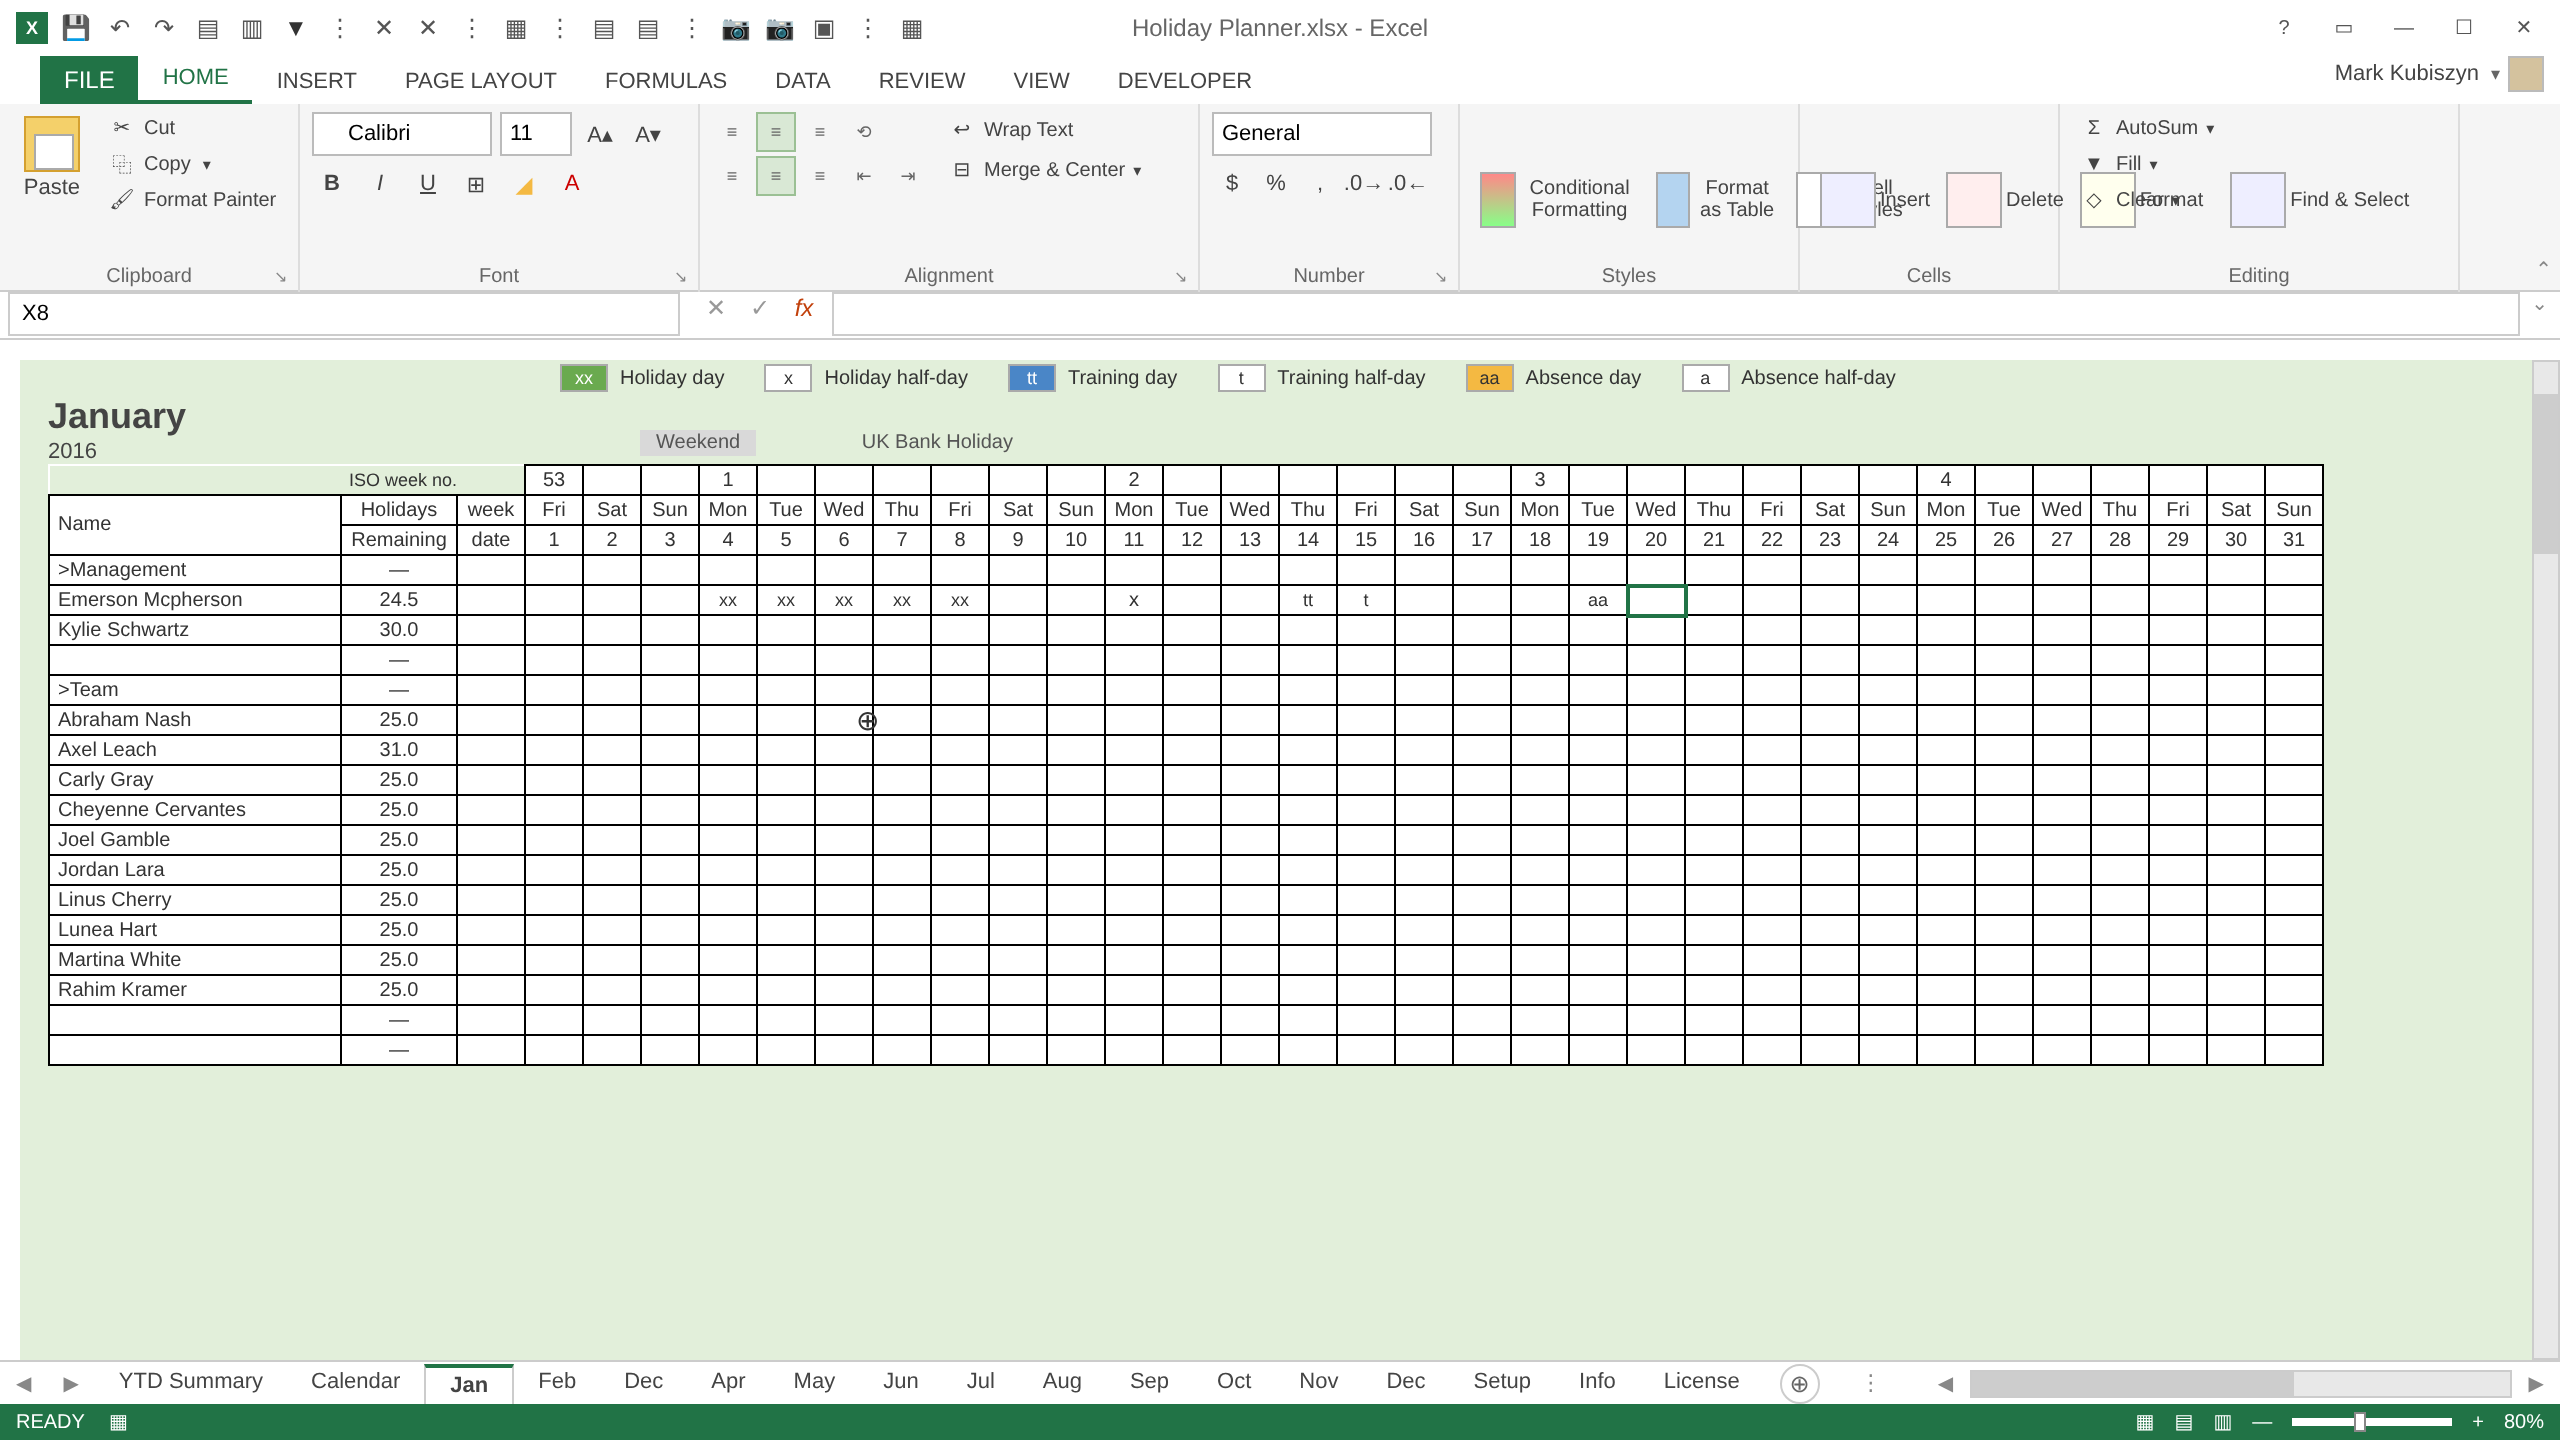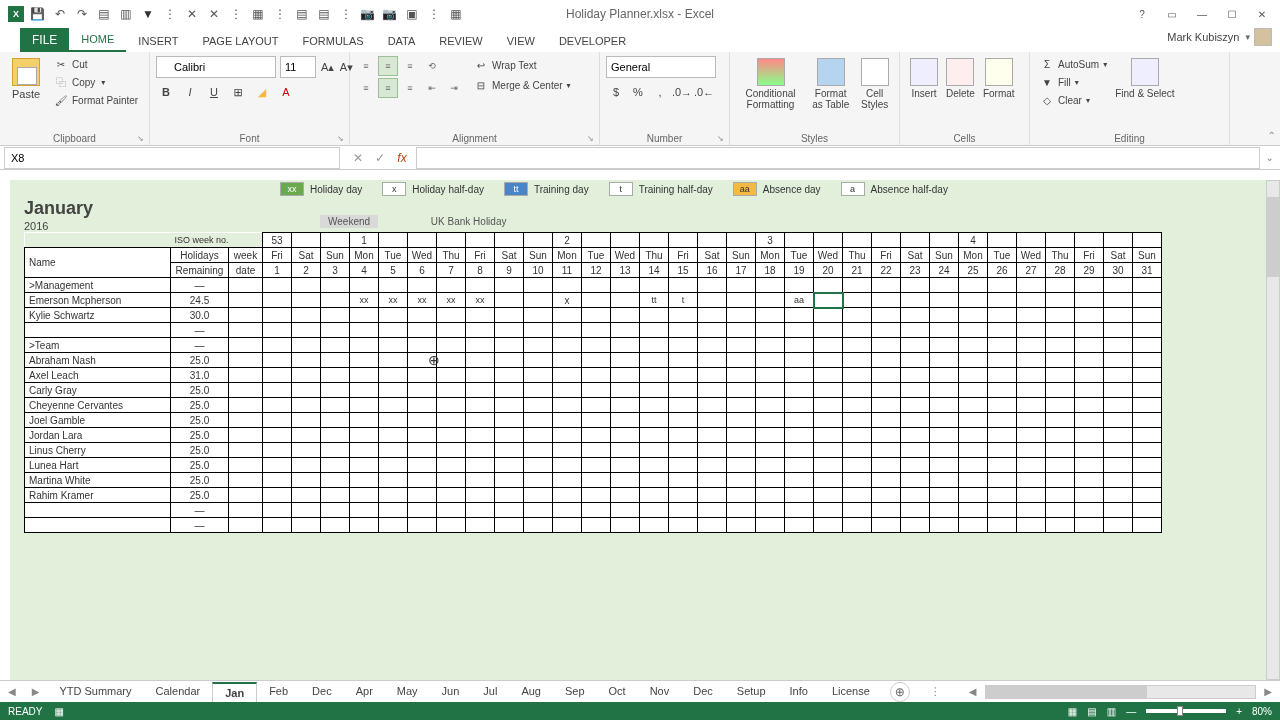--- a/index.html
+++ b/index.html
@@ -30,27 +30,27 @@
 .font-sel{border:1px solid #bbb;background:#fff;height:22px;font-size:11px;padding:2px 4px;cursor:pointer}
 .font-btn{width:20px;height:20px;display:flex;align-items:center;justify-content:center;cursor:pointer;font-size:11px;border:1px solid transparent}
 .align-block{display:flex;flex-direction:column;gap:2px}
 .align-row{display:flex;gap:2px}
 .align-btn{width:20px;height:20px;border:1px solid transparent;cursor:pointer;display:flex;align-items:center;justify-content:center;font-size:9px;color:#666}
 .align-btn.sel{background:#d9e8d5;border-color:#9bc094}
 .wrap-merge{display:flex;flex-direction:column;gap:2px;margin-left:6px}
 .wrap-btn{display:flex;align-items:center;gap:4px;cursor:pointer;font-size:10px;padding:2px 4px}
 .num-fmt{border:1px solid #bbb;background:#fff;height:22px;width:110px;font-size:11px;padding:2px 4px;cursor:pointer;margin-bottom:4px}
 .num-row{display:flex;gap:2px}
-.big-btn{display:flex;flex-direction:column;align-items:center;gap:2px;cursor:pointer;padding:2px 4px;font-size:10px;text-align:center;line-height:1.1}
+.big-btn{display:flex;flex-direction:row;align-items:center;gap:2px;cursor:pointer;padding:2px 4px;font-size:10px;text-align:center;line-height:1.1}
 .big-icon{width:28px;height:28px;border:1px solid #aaa}
 .edit-col{display:flex;flex-direction:column;gap:2px;font-size:10px}
 .edit-item{display:flex;align-items:center;gap:4px;cursor:pointer;padding:1px 4px}
 .launcher{position:absolute;right:2px;bottom:2px;width:10px;height:10px;font-size:8px;color:#888;cursor:pointer}
 .collapse-ribbon{position:absolute;right:4px;bottom:4px;cursor:pointer;color:#888;font-size:10px}
-.namebox-row{height:24px;background:#fff;border-bottom:1px solid #ccc;display:flex;align-items:center;font-size:11px}
+.namebox-row{height:24px;background:#fff;border-bottom:1px solid #ccc;display:flex;align-items:flex-start;font-size:11px}
 .namebox{width:336px;height:22px;border:1px solid #ccc;padding:2px 6px;background:#fff;margin:0 4px;font-size:11px}
 .fx-icons{display:flex;gap:6px;padding:0 6px;color:#999}
 .fx-icon{cursor:pointer;width:16px;height:16px;display:flex;align-items:center;justify-content:center;font-size:12px}
 .formula-bar{flex:1;height:22px;border:1px solid #ccc;background:#fff}
 .sheet-area{position:absolute;top:180px;left:10px;right:14px;bottom:40px;background:#e2efda;overflow:hidden}
 .legend-row{display:flex;gap:20px;align-items:center;font-size:10px;color:#333;padding:2px 0;margin-left:270px;height:18px}
 .leg-item{display:flex;align-items:center;gap:6px}
 .leg-sw{width:24px;height:14px;display:flex;align-items:center;justify-content:center;font-size:9px;border:1px solid #aaa}
 .month-label{font-size:18px;font-weight:600;color:#444;padding-left:14px;position:absolute;top:18px}
 .year-label{font-size:11px;color:#444;padding-left:14px;position:absolute;top:40px}
@@ -161,21 +161,21 @@
             <span class="mini-icon">🖌</span>
             <span>Format Painter</span>
           </div>
       </div>
     </div>
     <div class="rgroup-label">Clipboard</div>
     <span class="launcher">↘</span>
   </div>
   <div class="rgroup" style="width:200px">
     <div class="font-row">
-      <input class="font-sel" style="width: 120px; padding-left: 17px;" value="Calibri">
+      <input class="font-sel" style="width: 90px; padding-left: 17px;" value="Calibri">
       <input class="font-sel" style="width: 36px;" value="11">
       <span class="font-btn">A▴</span>
       <span class="font-btn">A▾</span>
     </div>
     <div class="font-row">
       <span class="font-btn" style="font-weight:bold">B</span>
       <span class="font-btn" style="font-style:italic">I</span>
       <span class="font-btn" style="text-decoration:underline">U</span>
       <span class="font-btn">⊞</span>
       <span class="font-btn" style="color:#f4b942">◢</span>

